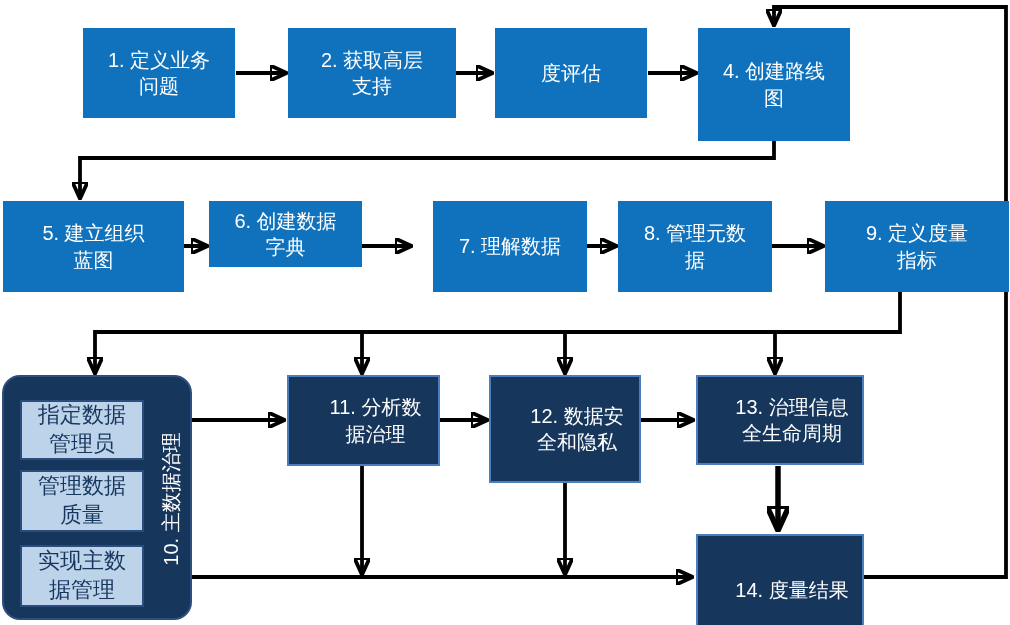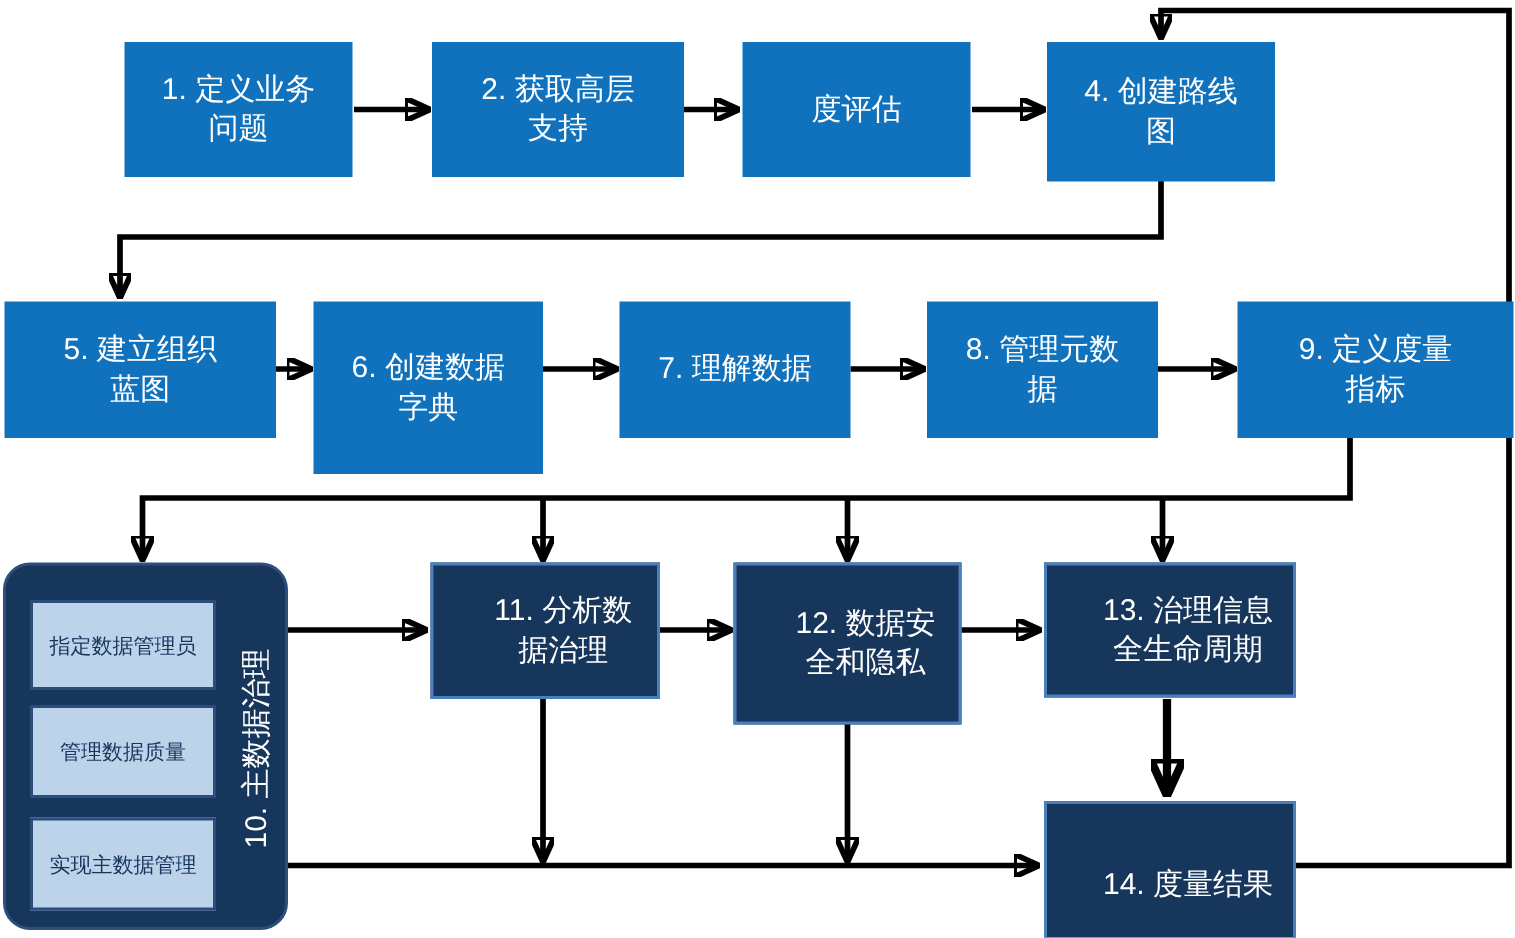--- a/index.html
+++ b/index.html
@@ -18,22 +18,22 @@
   .connectors path{fill:none;stroke:var(--connector-black);}
   .box{position:absolute;z-index:2;display:flex;flex-direction:column;align-items:center;justify-content:center;
        text-align:center;box-sizing:border-box;}
   .blue{background:var(--primary-blue);color:var(--text-white);font-size:20px;line-height:1.32;}
   .navy{background:var(--dark-navy);color:var(--text-white);font-size:20px;line-height:1.32;
         border:2px solid #4A7EBE;padding-left:24px;}
   .box .ln{display:block;white-space:nowrap;}
   .container10{position:absolute;z-index:2;background:var(--dark-navy);border-radius:18px;
         border:2px solid #2E4E7E;box-sizing:border-box;}
   .subbox{position:absolute;background:var(--light-blue-fill);color:var(--light-box-text);
-        border:2px solid #2A4D7E;display:flex;flex-direction:row;align-items:center;justify-content:center;
-        text-align:center;font-size:14px;line-height:1.3;box-sizing:border-box;}
+        border:2px solid #2A4D7E;display:flex;flex-direction:column;align-items:center;justify-content:center;
+        text-align:center;font-size:22px;line-height:1.3;box-sizing:border-box;}
   .rotlabel{position:absolute;width:241px;height:36px;left:46px;top:104px;
         transform:rotate(-90deg);color:var(--text-white);font-size:20px;
         display:flex;align-items:center;justify-content:center;white-space:nowrap;}
 </style>
 </head>
 <body>
 
 <div class="stage">
 
   <svg class="connectors" width="1010" height="625" viewBox="0 0 1010 625">
@@ -68,34 +68,34 @@
     <span class="ln">1. 定义业务</span>
     <span class="ln">问题</span>
   </div>
   <div class="box blue" style="left:288px;top:28px;width:168px;height:90px">
     <span class="ln">2. 获取高层</span>
     <span class="ln">支持</span>
   </div>
   <div class="box blue" style="left:495px;top:28px;width:152px;height:90px">
     <span class="ln">度评估</span>
   </div>
-  <div class="box blue" style="left:698px;top:28px;width:152px;height:93px">
+  <div class="box blue" style="left:698px;top:28px;width:152px;height:113px">
     <span class="ln">4. 创建路线</span>
     <span class="ln">图</span>
   </div>
 
   <div class="box blue" style="left:3px;top:201px;width:181px;height:91px">
     <span class="ln">5. 建立组织</span>
     <span class="ln">蓝图</span>
   </div>
-  <div class="box blue" style="left:209px;top:201px;width:153px;height:115px">
+  <div class="box blue" style="left:209px;top:201px;width:153px;height:66px">
     <span class="ln">6. 创建数据</span>
     <span class="ln">字典</span>
   </div>
-  <div class="box blue" style="left:413px;top:201px;width:154px;height:91px">
+  <div class="box blue" style="left:433px;top:201px;width:154px;height:91px">
     <span class="ln">7. 理解数据</span>
   </div>
   <div class="box blue" style="left:618px;top:201px;width:154px;height:91px">
     <span class="ln">8. 管理元数</span>
     <span class="ln">据</span>
   </div>
   <div class="box blue" style="left:825px;top:201px;width:184px;height:91px">
     <span class="ln">9. 定义度量</span>
     <span class="ln">指标</span>
   </div>

